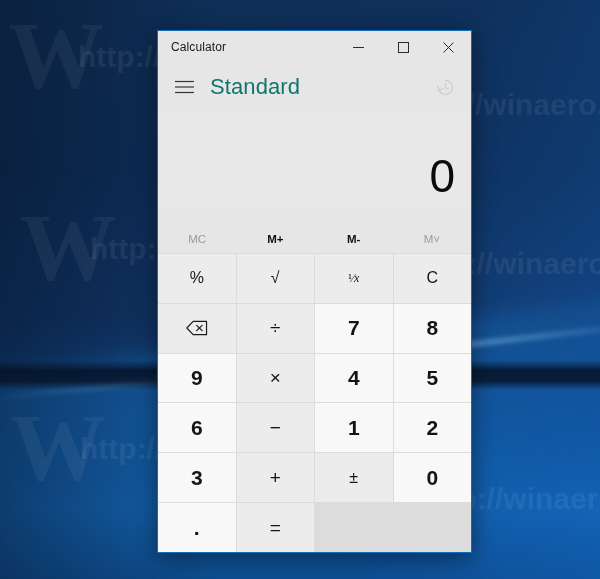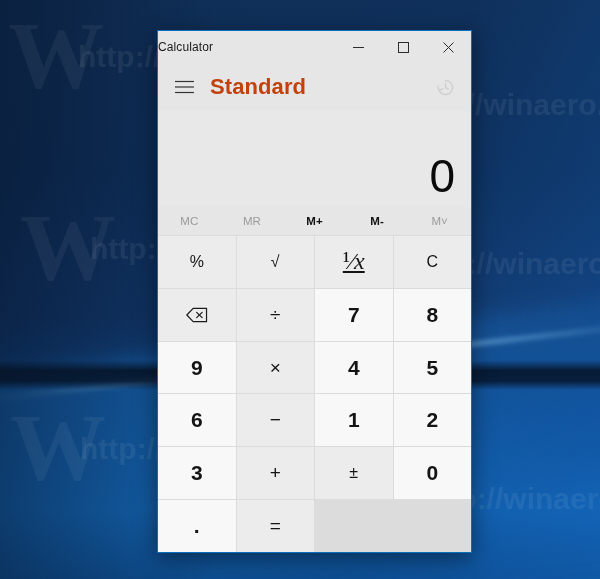--- a/index.html
+++ b/index.html
@@ -54,40 +54,40 @@
     display:flex;flex-direction:column;
     overflow:hidden;
   }
 
   
   #titlebar{
     height:32px;flex:0 0 32px;background:#e6e6e6;
     display:flex;align-items:center;position:relative;
   }
   #title-text{
-    font-size:12px;color:#1a1a1a;letter-spacing:0.1px;
+    font-size:12px;color:#1a1a1a;padding-left:13px;letter-spacing:0.1px;
   }
   #caption-buttons{position:absolute;right:0;top:0;height:32px;display:flex;}
   .cap-btn{
     width:45px;height:32px;display:flex;align-items:center;justify-content:center;
     color:#2b2b2b;
   }
   .cap-btn svg{display:block;}
 
   
   #app-header{
     height:48px;flex:0 0 48px;display:flex;align-items:center;
     background:#e6e6e6;position:relative;
   }
   #hamburger{
     width:44px;height:40px;display:flex;align-items:center;justify-content:center;
     margin-left:4px;
   }
   #mode-title{
-    font-size:22px;color:#c2410c;margin-left:4px;font-weight:700;
+    font-size:22px;color:#0f766e;margin-left:4px;font-weight:400;
     letter-spacing:0.1px;
   }
   #history-btn{
     position:absolute;right:6px;top:4px;
     width:40px;height:40px;display:flex;align-items:center;justify-content:center;
   }
 
   
   #display{
     flex:0 0 96px;background:#e8e8e8;position:relative;
@@ -97,21 +97,21 @@
     font-size:46px;color:#0a0a0a;font-weight:400;
     padding:0 17px 8px 0;line-height:1;letter-spacing:-1px;
   }
 
   
   #memory-row{
     flex:0 0 28px;display:flex;align-items:center;background:#e6e6e6;
   }
   .mem-btn{
     flex:1 1 0;height:28px;display:flex;align-items:center;justify-content:center;
-    font-size:11.5px;color:#9a9a9a;font-weight:400;
+    font-size:11.5px;color:#9a9a9a;font-weight:400;margin-top:18px;
   }
   .mem-btn.enabled{color:#111;font-weight:700;}
 
   
   #keypad{
     flex:1 1 auto;display:grid;
     grid-template-columns:repeat(4,1fr);
     grid-template-rows:repeat(6,1fr);
     gap:1px;background:#dcdcdc;
     padding:1px 0 0 0;
@@ -119,21 +119,21 @@
   .key{
     background:#ececec;
     display:flex;align-items:center;justify-content:center;
     color:#141414;font-size:16px;user-select:none;
   }
   .key.digit{background:#f8f8f8;font-size:21px;font-weight:700;}
   .key.func{background:#ececec;font-size:16px;}
   .key.op{background:#ececec;font-size:19px;}
   .key sup{font-size:0.62em;font-style:normal;vertical-align:super;}
   .key .frac{
-    font-family:"Liberation Serif","DejaVu Serif",serif;font-style:italic;font-size:24px;text-decoration:underline;
+    font-family:"Liberation Serif","DejaVu Serif",serif;font-style:italic;font-size:12px;
   }
   .key svg{display:block;}
 </style>
 </head>
 <body>
 
 <div id="desktop">
   <div id="wall-glow"></div>
   <div id="wall-beam"></div>
   <div id="wall-dark-left"></div>
@@ -199,21 +199,20 @@
       </svg>
     </div>
   </div>
 
   <div id="display">
     <div id="display-value">0</div>
   </div>
 
   <div id="memory-row">
       <div class="mem-btn">MC</div>
-      <div class="mem-btn">MR</div>
       <div class="mem-btn enabled">M+</div>
       <div class="mem-btn enabled">M-</div>
       <div class="mem-btn">M˅</div>
     </div>
 
   <div id="keypad">
       <div class="key func">%</div>
       <div class="key func">√</div>
       <div class="key func">
         <span class="frac"><span style="font-style:normal;">¹</span>⁄<span>x</span></span>

